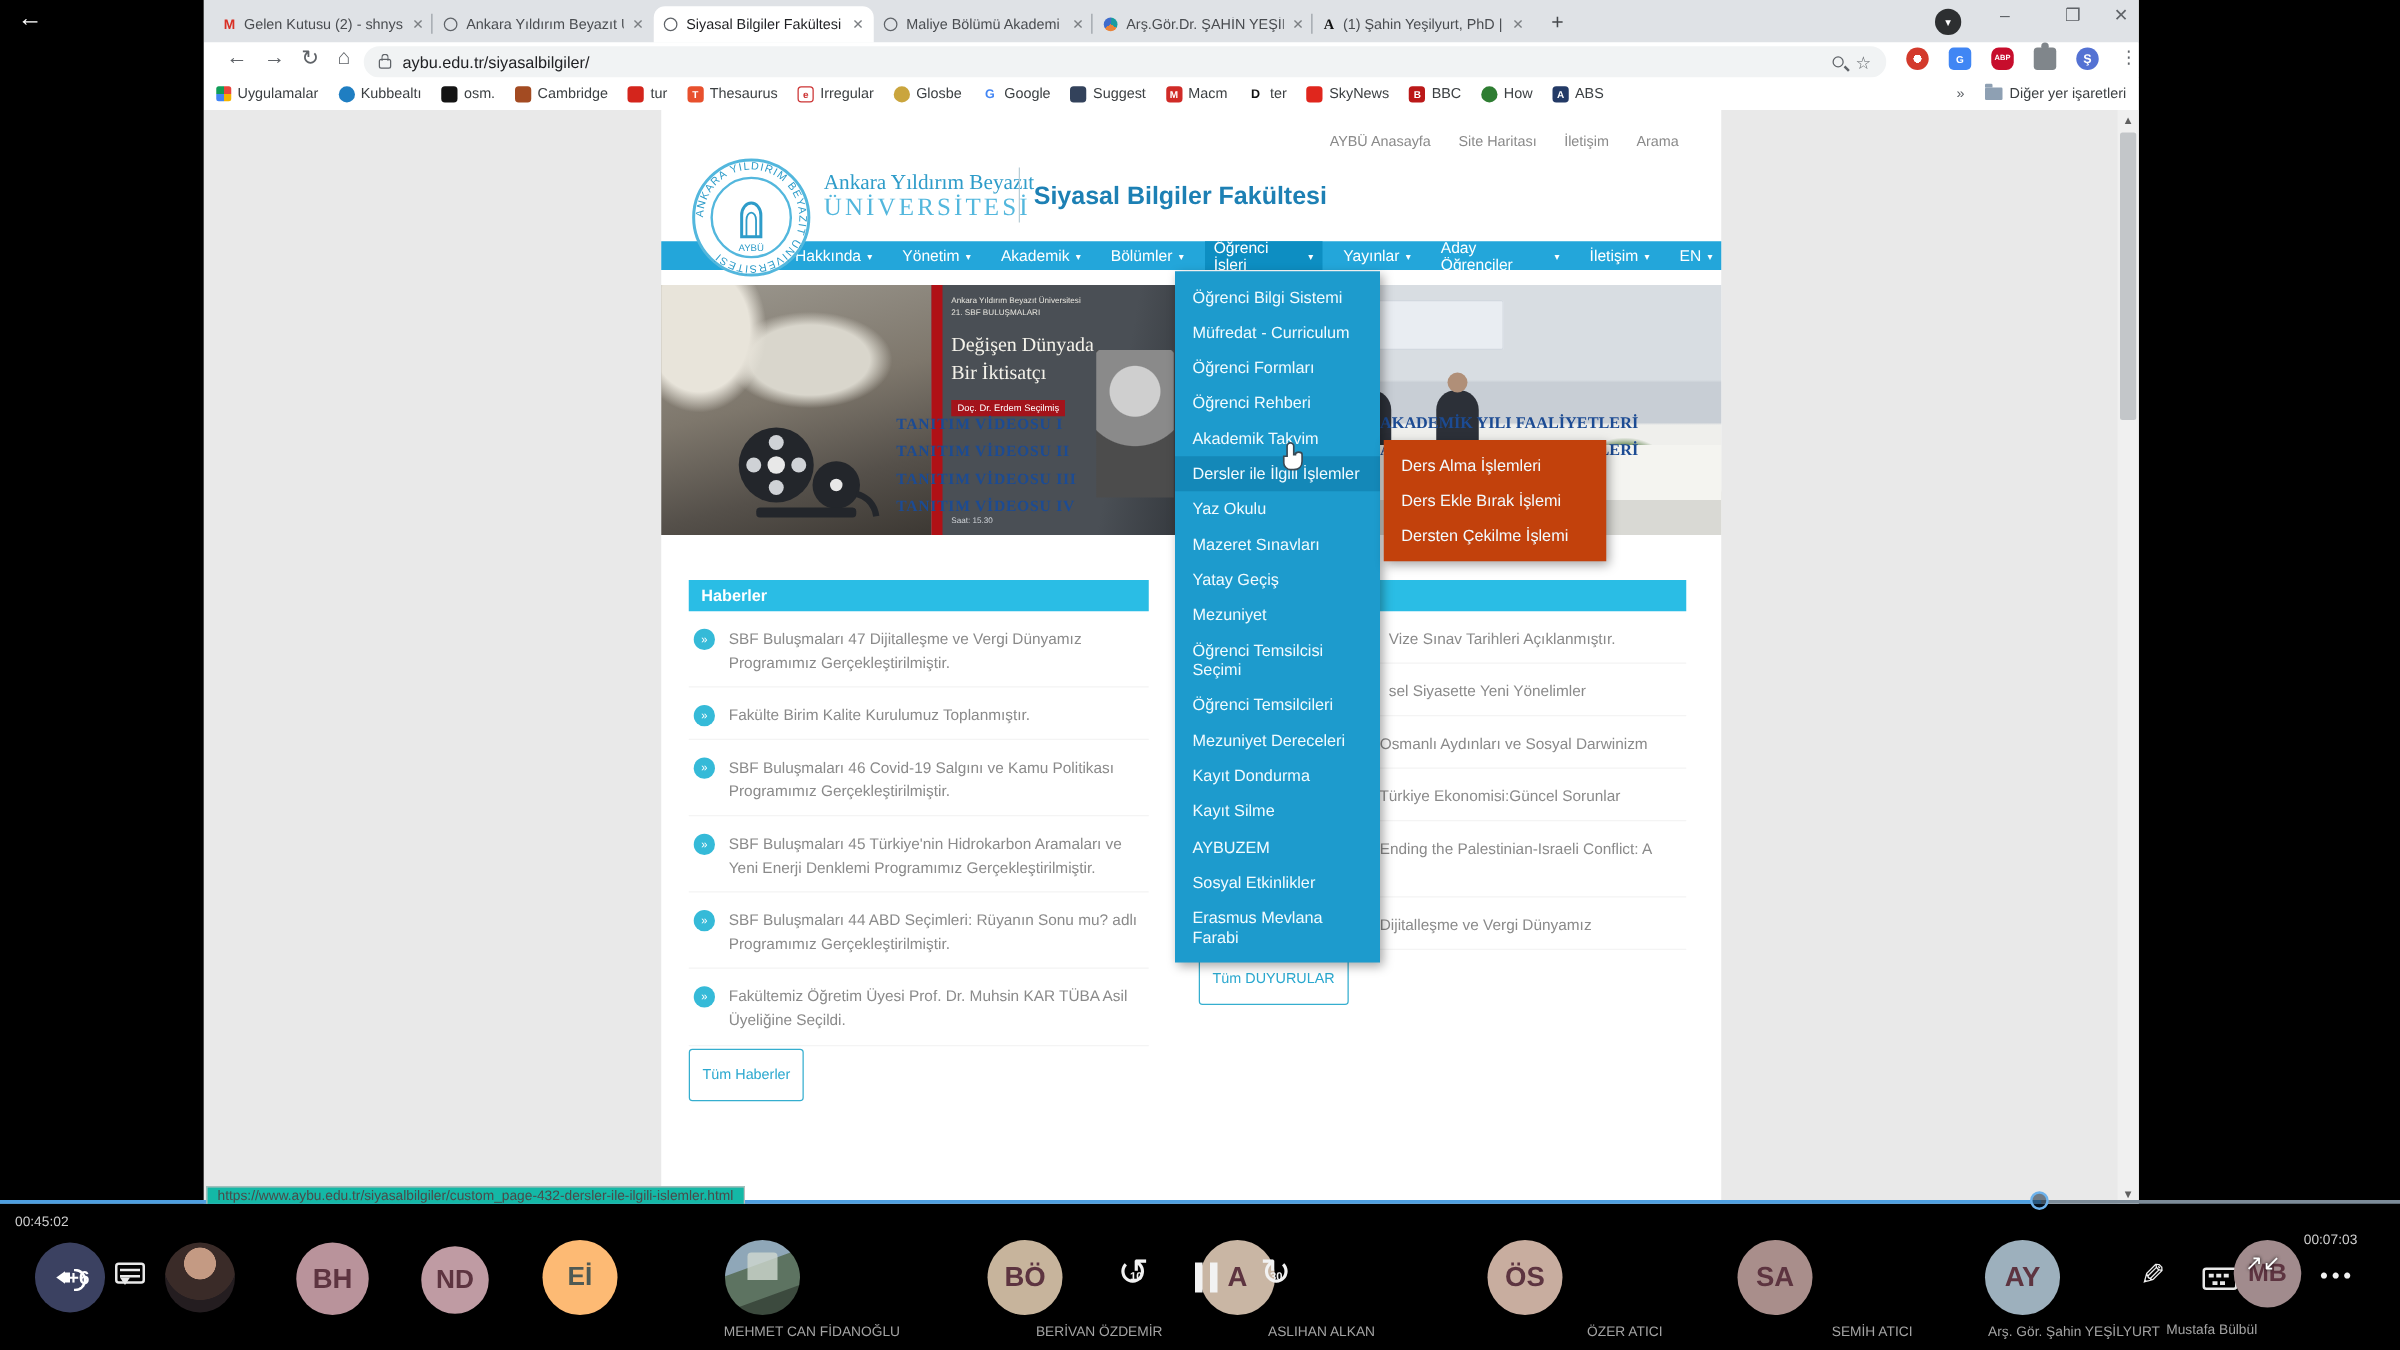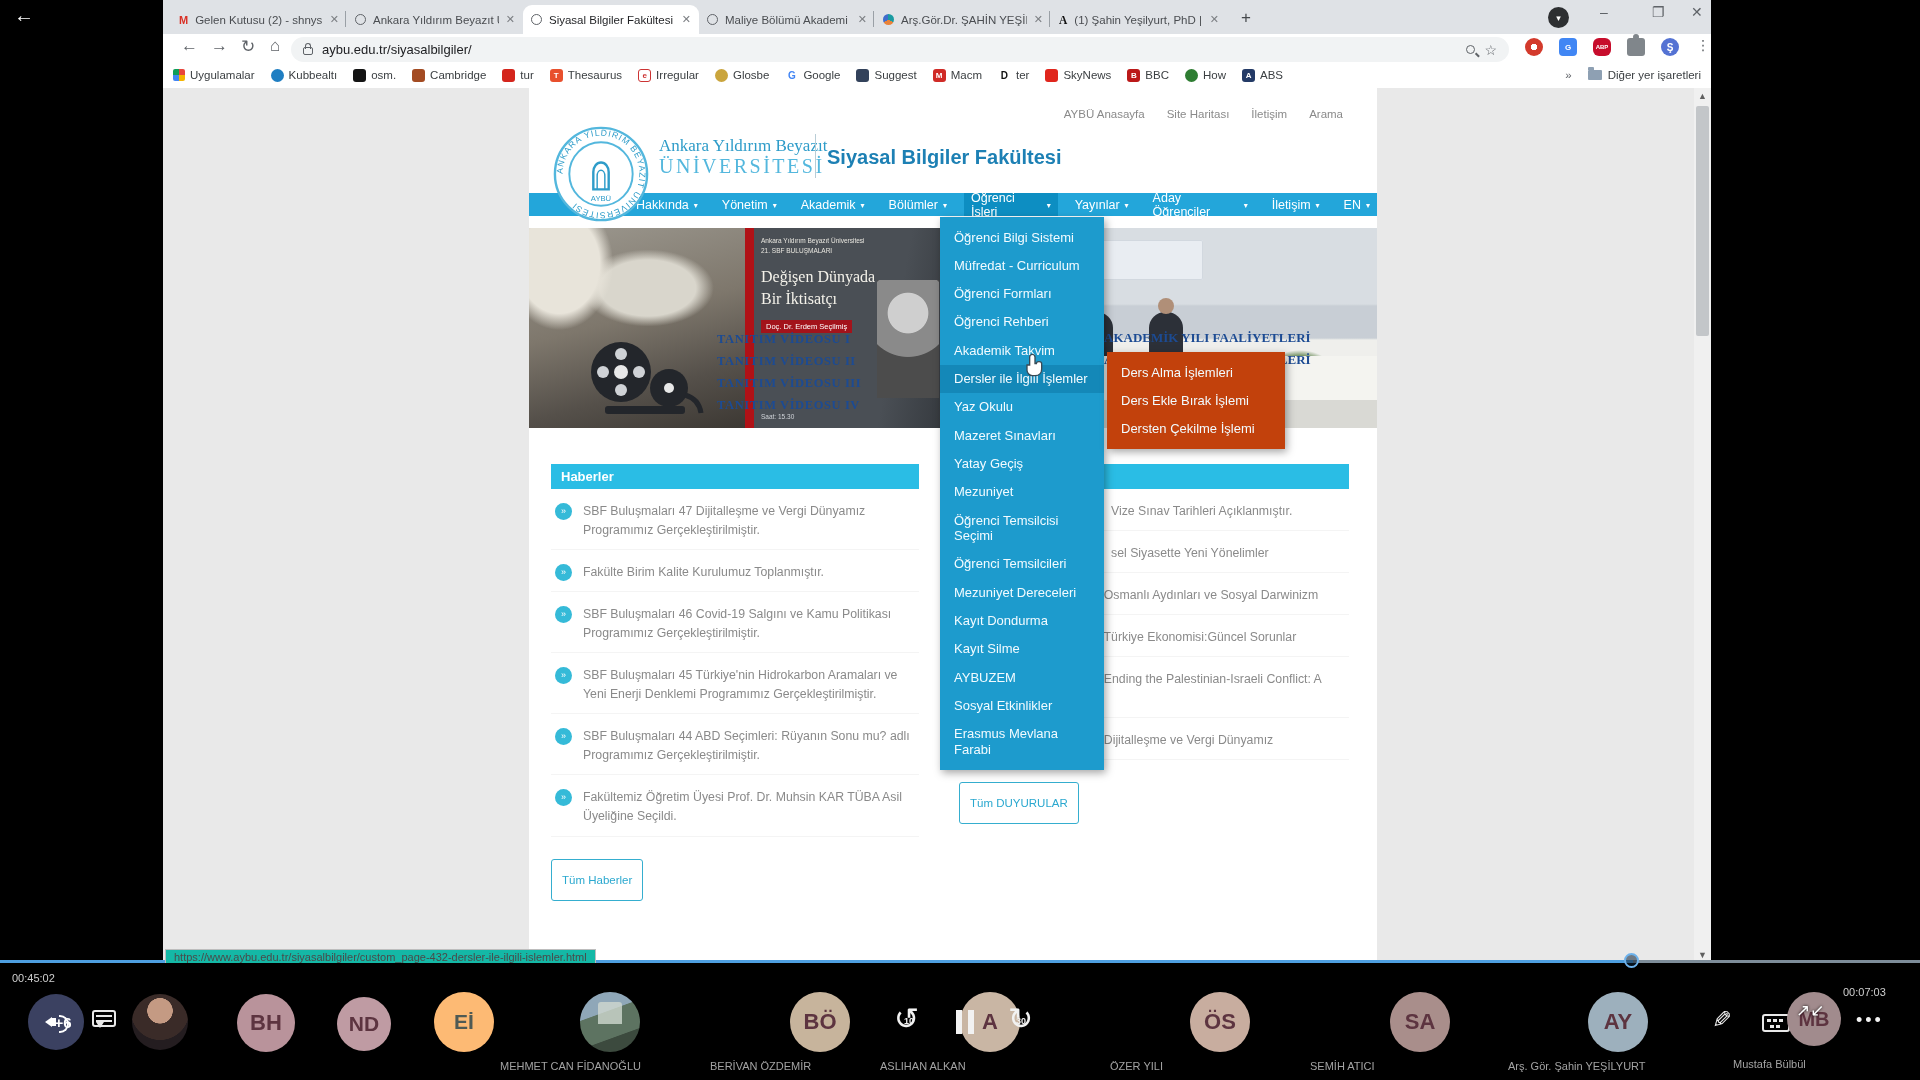--- a/index.html
+++ b/index.html
@@ -30,21 +30,21 @@
   .chat-icon::before{ content:""; position:absolute; left:2px; top:3px; width:16px; height:2px; background:#e8e8e8;
                       box-shadow:0 5px 0 #e8e8e8; }
   .chat-icon::after { content:""; position:absolute; left:2px; bottom:-7px; border:4px solid transparent; border-top:6px solid #e8e8e8; }
 
   .av-photo-woman { left:132px; top:28px; width:56px; height:56px;
       background:radial-gradient(circle at 50% 30%, #c49a83 0 26%, #3a2b28 27% 60%, #241d20 61%);}
   .av-bh { left:237px; top:28px; width:58px; height:58px; font-size:22px; }
   .av-nd { left:337px; top:31px; width:54px; height:54px; font-size:21px; }
   .av-ei { left:434px; top:26px; width:60px; height:60px; font-size:21px; color:#4f5a54; }
 
-  .tile { position:absolute; top:26px; width:220px; text-align:left; }
+  .tile { position:absolute; top:26px; width:220px; text-align:right; }
   .tile .tav { margin:0 auto; width:60px; height:60px; border-radius:50%; display:flex; align-items:center;
                justify-content:center; font-weight:bold; font-size:22px; color:#5d3440; }
   .tile .tlabel { margin-top:8px; color:#a3a3a3; font-size:11px; white-space:nowrap; }
   .tav-photo { background:linear-gradient(160deg,#8fa7b8 0 35%,#5d7361 36% 70%,#3c4a3e 71%);
                position:relative; overflow:hidden;}
   .tav-photo::after{ content:""; position:absolute; left:18px; top:10px; width:24px; height:22px;
                      background:#cfd8cf; border-radius:3px 3px 0 0; opacity:.8;}
   .ctrls { position:absolute; left:880px; top:38px; width:190px; height:46px; z-index:5; color:#f2f2f2; }
   .cbtn { position:absolute; font-size:30px; line-height:30px; }
   .cnum { position:absolute; font-size:9px; font-weight:bold; }
@@ -161,21 +161,21 @@
   .col { position:absolute; top:376px; }
   .col-news { left:22px; width:368px; }
   .col-ann  { left:430px; width:390px; }
   .sec-head { height:25px; background:#2abde5; color:#fff; font-weight:bold; font-size:13px;
               display:flex; align-items:center; padding-left:10px; }
   .item { position:relative; padding-left:32px; margin-top:13px; font-size:12.3px; color:#8a8a8a; line-height:1.55;
           border-bottom:1px solid #f4f4f4; padding-bottom:9px; }
   .item .bullet { position:absolute; left:4px; top:1px; width:17px; height:17px; border-radius:50%; background:#35bad8;
           color:#fff; font-size:9px; display:flex; align-items:center; justify-content:center; }
   .item.partial { padding-left:152px; }
-  .more-btn { display:inline-block; margin-top:22px; border:1px solid #35aecf; border-radius:3px; color:#2aa8cf;
+  .more-btn { display:inline-block; margin-top:2px; border:1px solid #35aecf; border-radius:3px; color:#2aa8cf;
               font-size:11.5px; padding:14px 10px; background:#fff; }
 
   .dropdown { position:absolute; left:777px; top:217px; width:164px; background:#1d9bcd; z-index:50;
               box-shadow:2px 3px 8px rgba(0,0,0,.35); padding:6px 0; }
   .dd-item { color:#f2fbff; font-size:13px; line-height:1.18; padding:6.5px 14px; }
   .dd-item.hover { background:#1488b8; }
   .submenu { position:absolute; left:944px; top:352px; width:178px; background:#c2410c; z-index:51;
              box-shadow:2px 3px 8px rgba(0,0,0,.35); padding:6px 0; }
   .cursor-hand { position:absolute; left:84px; top:136px; z-index:60; }
 
@@ -535,21 +535,21 @@
     </div>
     <div class="ctrls">
       <span class="cbtn" style="left:14px">↺</span>
       <span class="cnum" style="left:24px;top:12px">10</span>
       <span class="pause"></span>
       <span class="cbtn" style="left:128px">↻</span>
       <span class="cnum" style="left:136px;top:12px">30</span>
     </div>
     <div class="tile" style="left:1110px">
       <div class="tav" style="background: rgb(200, 173, 159);">ÖS</div>
-      <div class="tlabel">ÖZER YILI</div>
+      <div class="tlabel">ÖZER ATICI</div>
     </div>
     <div class="tile" style="left:1310px">
       <div class="tav" style="background: rgb(169, 142, 139);">SA</div>
       <div class="tlabel">SEMİH ATICI</div>
     </div>
     <div class="tile" style="left:1508px">
       <div class="tav" style="background: rgb(157, 176, 189);">AY</div>
       <div class="tlabel">Arş. Gör. Şahin YEŞİLYURT</div>
     </div>
 

